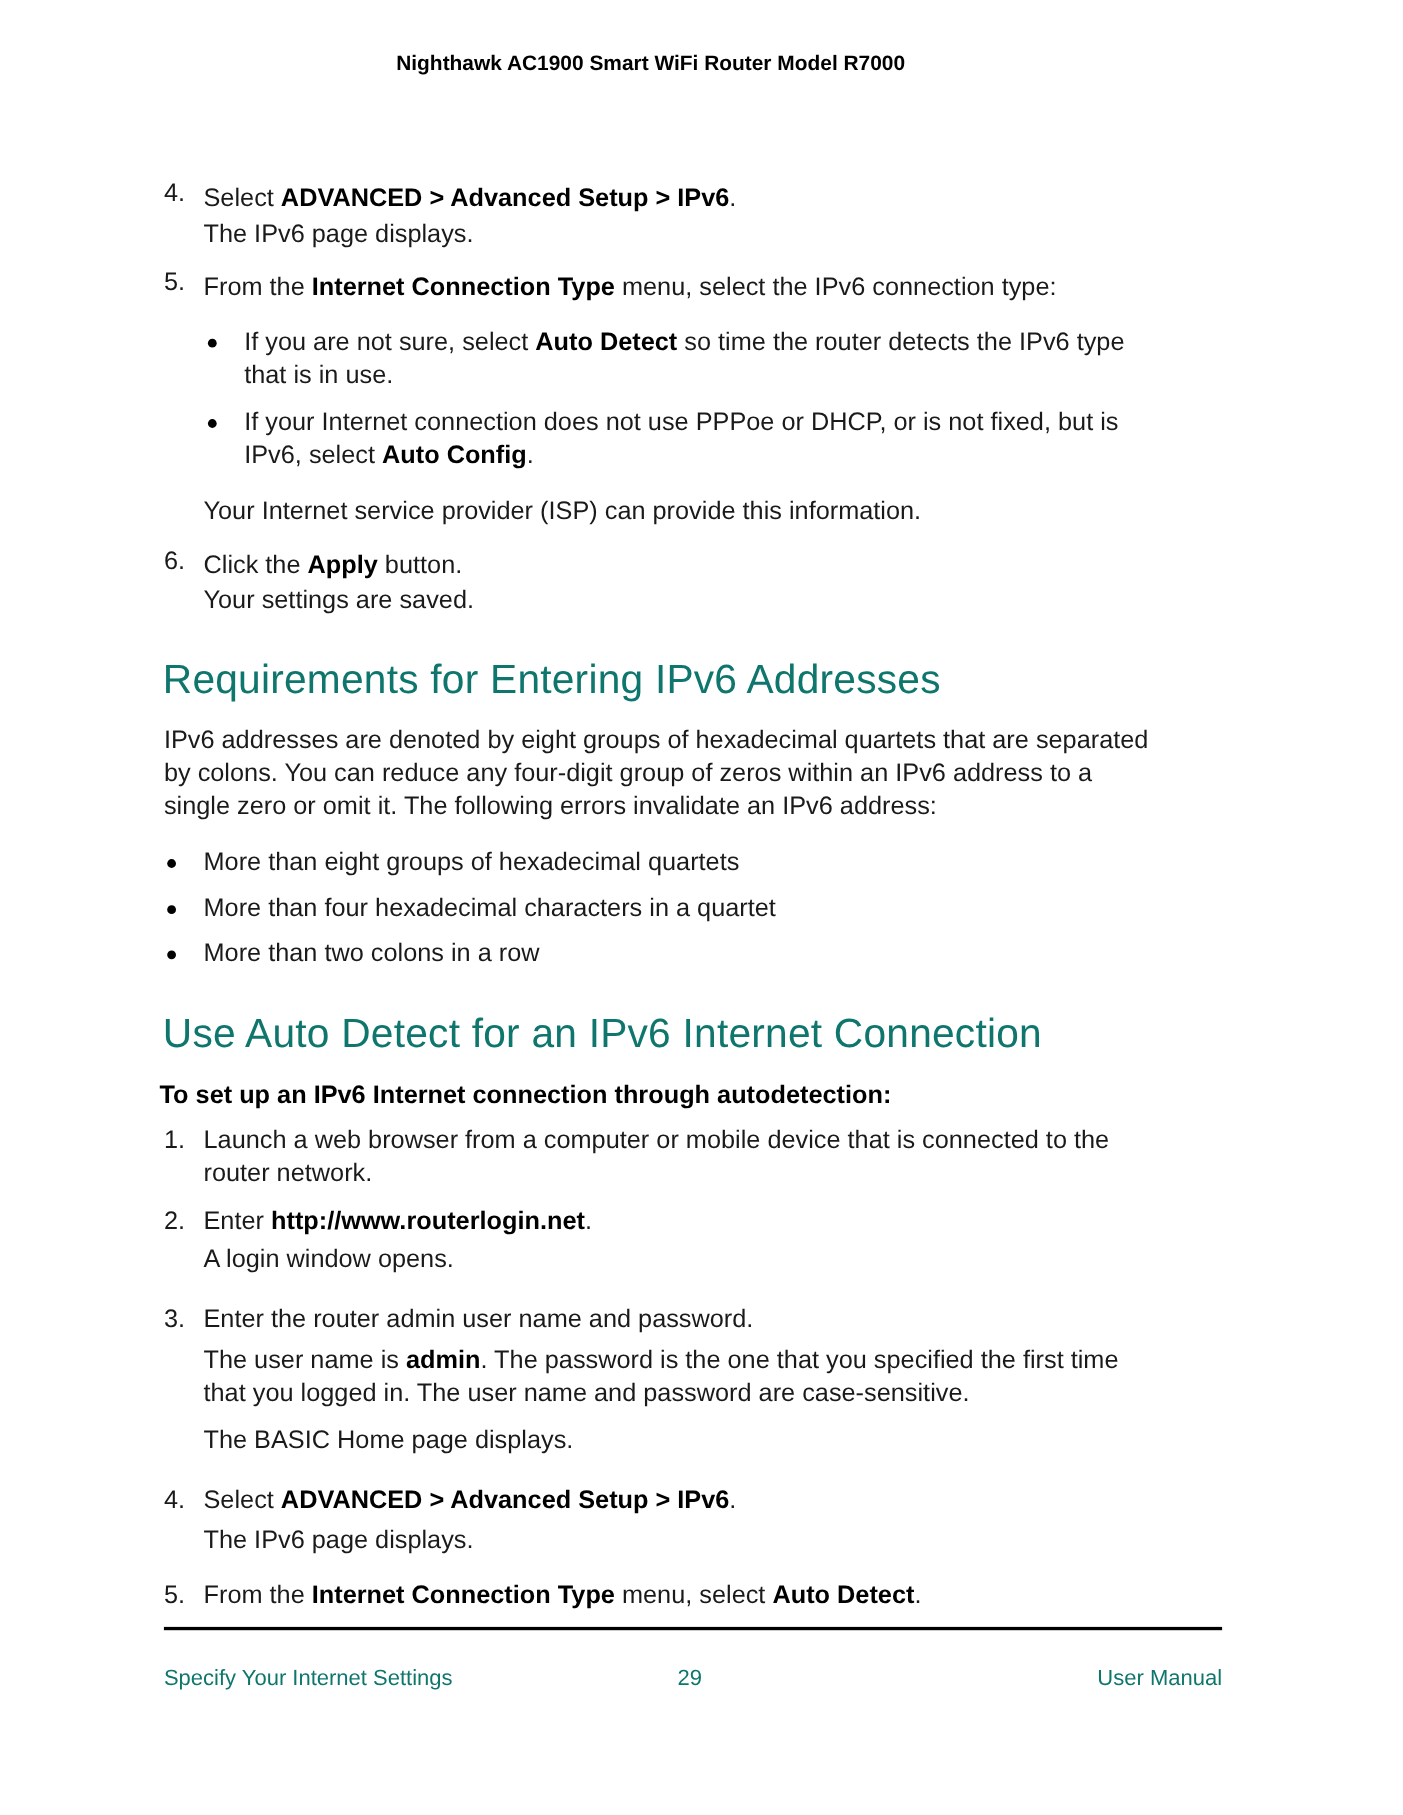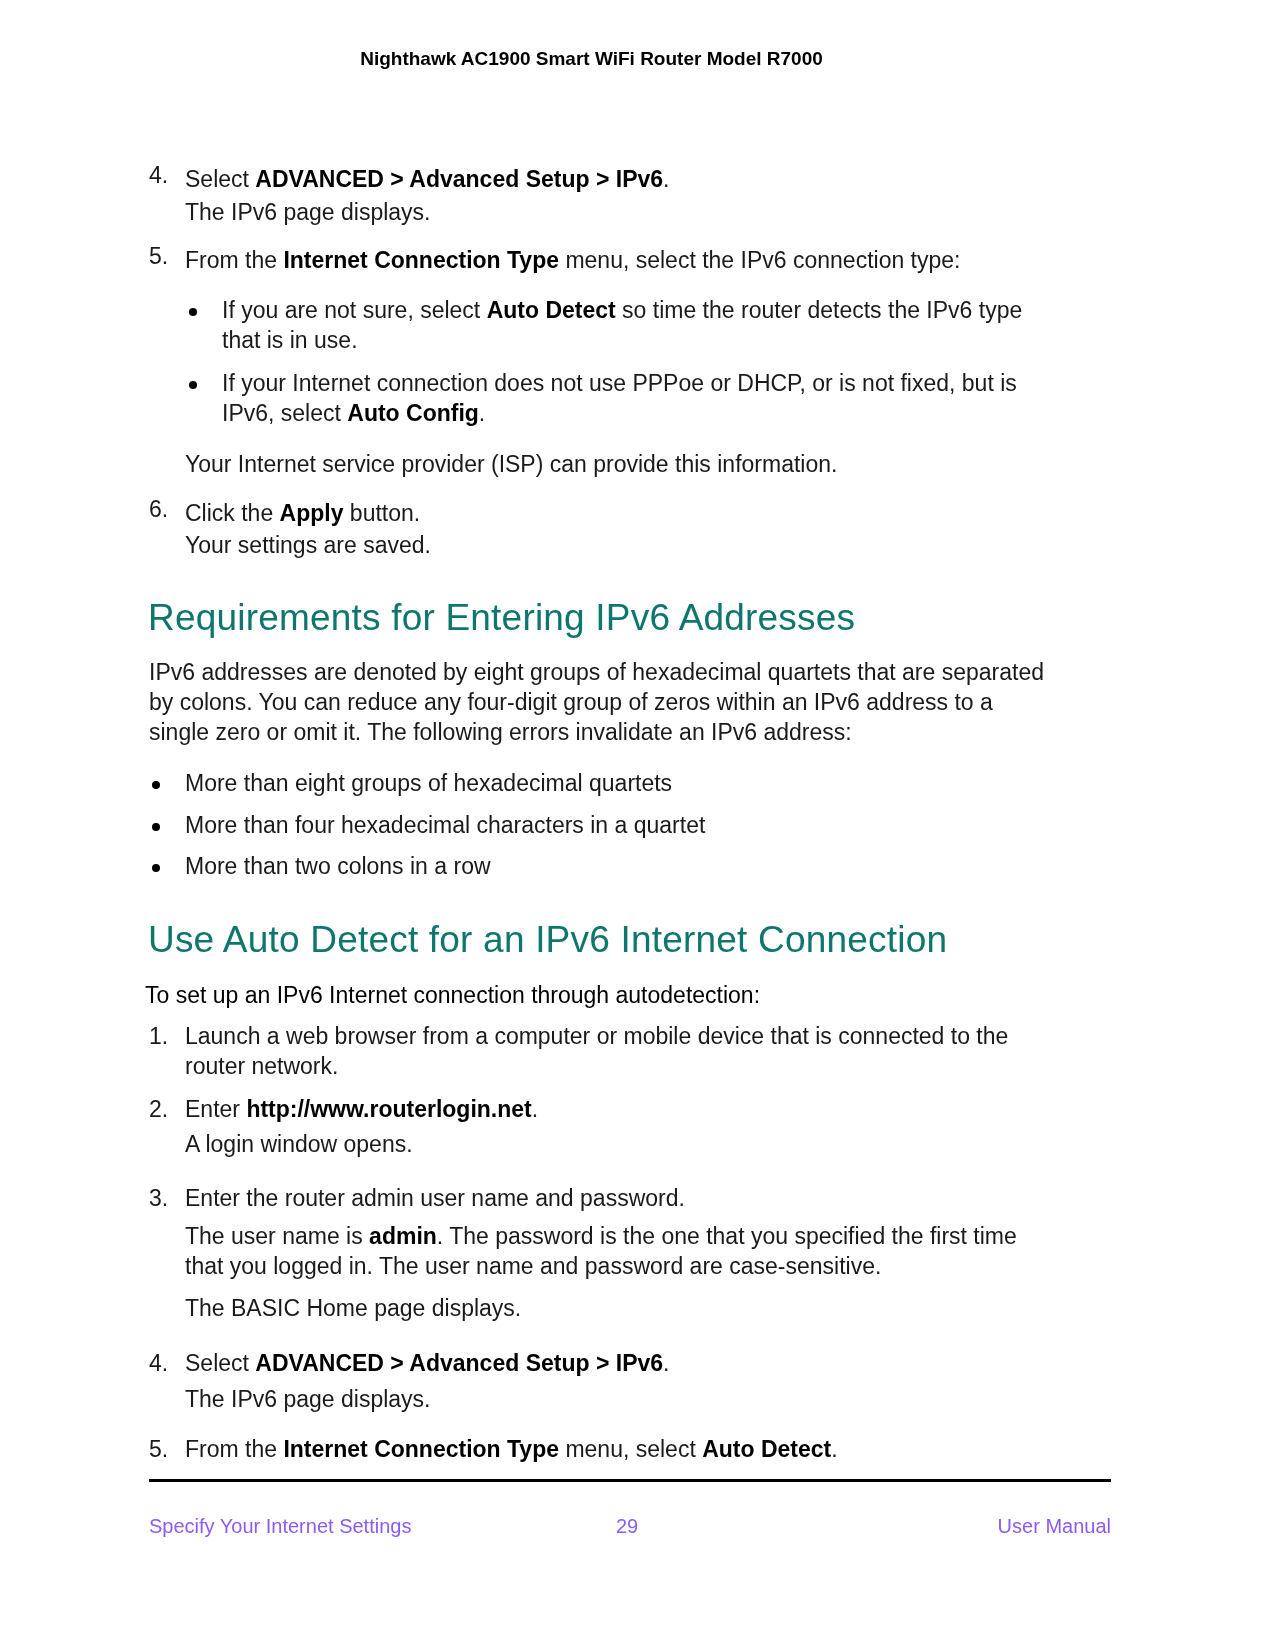--- a/index.html
+++ b/index.html
@@ -3,25 +3,25 @@
 <meta charset="utf-8">
 <style>
   html, body { margin: 0; padding: 0; background: #ffffff; }
   body { width: 1275px; height: 1650px; position: relative; overflow: hidden;
          font-family: "Liberation Sans", "DejaVu Sans", sans-serif; color: #1a1a1a; }
   .abs { position: absolute; white-space: nowrap; }
   .hdr { left: 0; width: 1183px; top: 48px; text-align: center; font-weight: bold; font-size: 19px; color: #000; }
   .txt { font-size: 23px; line-height: 30px; }
   .num { font-size: 23px; line-height: 30px; }
   .h2 { font-size: 37px; line-height: 44px; font-weight: normal; color: #0f766e; letter-spacing: 0.2px; }
-  .proc { font-size: 23px; line-height: 30px; font-weight: normal; color: #000; }
+  .proc { font-size: 23px; line-height: 30px; font-weight: bold; color: #000; }
   b { font-weight: bold; color: #000; }
   .dot { display: inline-block; width: 8px; height: 8px; border-radius: 50%; background: #000; }
   .rule { left: 149px; width: 962px; top: 1479px; height: 3px; background: #000; }
-  .foot { font-size: 20px; line-height: 24px; top: 1514px; color: #8b5cf6; }
+  .foot { font-size: 20px; line-height: 24px; top: 1514px; color: #0f766e; }
 </style>
 </head>
 <body>
 
 <div class="abs hdr">Nighthawk AC1900 Smart WiFi Router Model R7000</div>
 
 <div class="abs num" style="left:149px; top:160px;">4.</div>
 <div class="abs txt" style="left:185px; top:164px;"><span>Select </span><b>ADVANCED &gt; Advanced Setup &gt; IPv6</b><span>.</span></div>
 <div class="abs txt" style="left:185px; top:197px;">The IPv6 page displays.</div>
 

